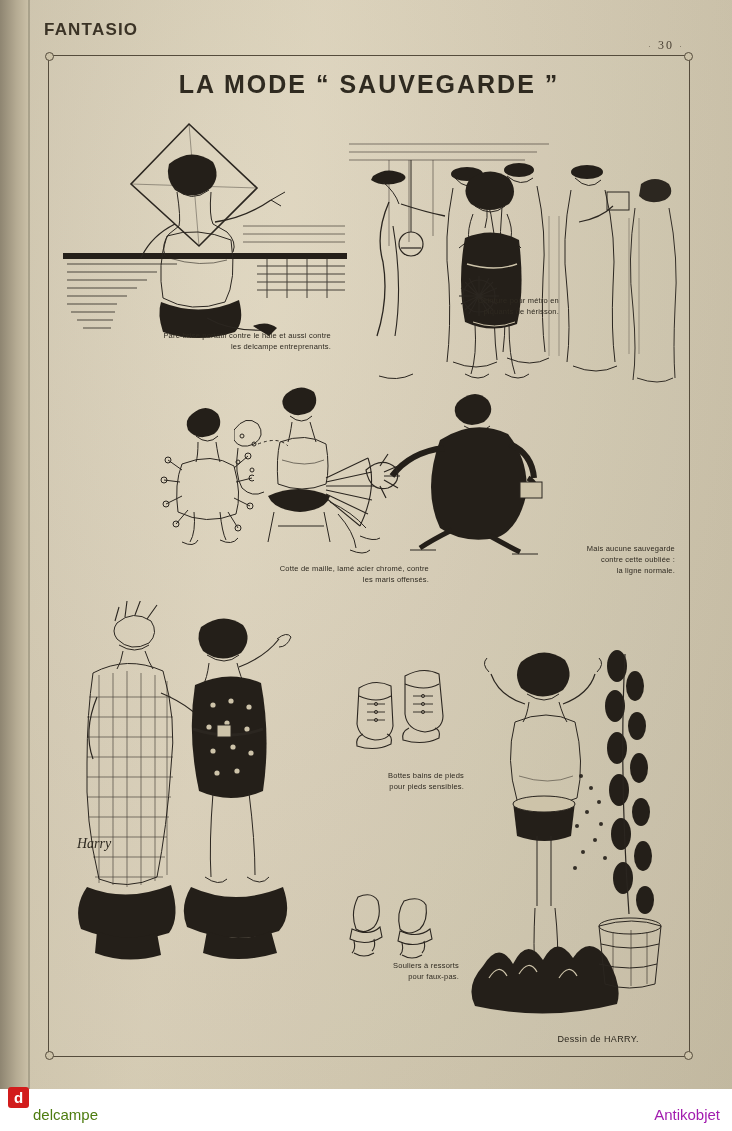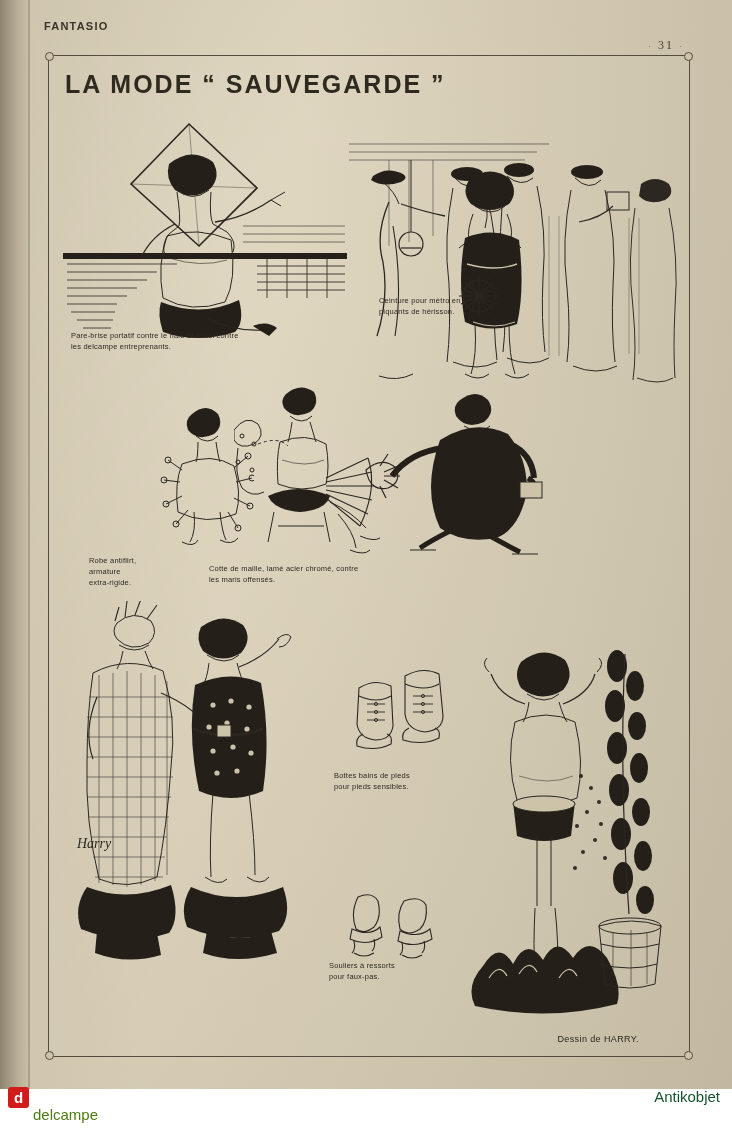--- a/index.html
+++ b/index.html
@@ -27,48 +27,48 @@
     background:linear-gradient(90deg,#8e8571 0%, #b5ab93 55%, #cdc3aa 100%);
   }
   .gutter-line{
     position:absolute;left:28px;top:0;width:2px;height:1131px;
     background:#8d8672;opacity:.55;
   }
   
   .running-head{
     position:absolute;left:44px;top:20px;
     font-family:"Liberation Sans", sans-serif;
-    font-weight:bold;font-size:11px;letter-spacing:1.2px;color:#3b3326;
+    font-weight:bold;font-size:17px;letter-spacing:1.2px;color:#3b3326;
   }
   .page-number{
     position:absolute;right:48px;top:38px;
     font-family:"Liberation Serif", serif;
     font-size:12px;color:#4a4134;letter-spacing:2px;
   }
   .page-number .dot{font-size:9px;opacity:.75;}
   
   .plate{
     position:absolute;left:48px;top:55px;width:640px;height:1000px;
     border:1.5px solid #554c3c;
     background:rgba(255,255,255,0.035);
   }
   .plate-inner{position:absolute;inset:0;overflow:hidden;}
   .corner-mark{
     position:absolute;width:7px;height:7px;border:1px solid #554c3c;border-radius:50%;
     background:#cdc3a9;
   }
   .title{
-    position:absolute;left:16px;right:0;top:14px;text-align:left;
+    position:absolute;left:0;right:0;top:14px;text-align:center;
     font-family:"Liberation Sans", sans-serif;
     font-weight:bold;font-size:25px;letter-spacing:2px;color:#2f2a20;
   }
   .caption{
     position:absolute;
     font-family:"Liberation Sans", sans-serif;
-    font-size:7.5px;line-height:1.45;color:#2e2920;text-align:left;
+    font-size:7.5px;line-height:1.45;color:#2e2920;text-align:right;
     letter-spacing:.2px;
   }
   .signature{
     position:absolute;
     font-family:"Liberation Serif", serif;
     font-style:italic;font-size:14px;color:#2e2920;
   }
   .credit{
     position:absolute;right:60px;bottom:-0px;
     font-family:"Liberation Sans", sans-serif;font-size:9px;color:#2b261d;
@@ -88,37 +88,37 @@
   }
   .wm-d{
     width:21px;height:21px;border-radius:3px;background:#d21c1c;
     color:#fff;font-family:"Liberation Sans",sans-serif;font-weight:bold;
     font-size:15px;display:flex;align-items:center;justify-content:center;
   }
   .wm-text{
     font-family:"Liberation Sans", sans-serif;font-size:15px;color:#4d7c0f;margin-top:34px;
   }
   .wm-right{
-    position:absolute;right:12px;bottom:26px;
-    font-family:"Liberation Sans", sans-serif;font-size:15px;color:#14532d;margin-left:8px;
+    position:absolute;right:12px;bottom:8px;
+    font-family:"Liberation Sans", sans-serif;font-size:15px;color:#a21caf;margin-left:8px;
   }
 </style>
 </head>
 <body>
 
 <div class="page">
   <div class="paper-tint"></div>
   <div class="gutter"></div>
   <div class="gutter-line"></div>
 
   <div class="running-head">FANTASIO</div>
 
   <div class="page-number">
     <span class="dot">·</span>
-    <span>31</span>
+    <span>30</span>
     <span class="dot">·</span>
   </div>
 
   <div class="plate">
     <div class="corner-mark" style="left:-4px;top:-4px;"></div>
     <div class="corner-mark" style="right:-4px;top:-4px;"></div>
     <div class="corner-mark" style="left:-4px;bottom:-4px;"></div>
     <div class="corner-mark" style="right:-4px;bottom:-4px;"></div>
 
     <div class="plate-inner">
@@ -262,25 +262,20 @@
               <circle cx="114" cy="70" r="3"></circle>
                 <circle cx="118" cy="92" r="3"></circle>
               <circle cx="116" cy="120" r="3"></circle>
                 <circle cx="104" cy="142" r="3"></circle>
             </g>
             <path d="M60 126 q2 20 -4 30 M86 126 q2 20 6 28"></path>
             <path d="M48 156 q12 6 16 -2 M86 154 q12 6 18 -2"></path>
           </g>
         </svg>
       </div>
-      <div class="caption" style="left:40px;top:500px;width:120px;">
-        <span style="white-space:pre-line;">Robe antiflirt,
-armature
-extra-rigide.</span>
-      </div>
 
       <div class="fig" style="left:185px;top:318px;">
         <svg width="340" height="190" viewBox="0 0 340 190">
           <g stroke="#2b2620" fill="none" stroke-width="1">
 
             <path d="M52 20 q14 -12 28 -2 q6 12 -4 20 q-16 8 -26 -4 q-4 -8 2 -14Z" fill="#241f19" stroke="none"></path>
             <path d="M56 42 q12 10 22 0"></path>
             <path d="M58 48 q-2 14 -4 20 M76 48 q4 14 6 20"></path>
             <path d="M46 68 q26 -10 46 2 q4 24 0 40 q-24 10 -48 0 q-2 -26 2 -42Z"></path>
             <path d="M48 86 q24 8 42 0" opacity=".6"></path>
@@ -324,20 +319,25 @@
             <path d="M96 128 q22 10 36 26 M104 140 q16 18 18 34"></path>
             <path d="M126 162 q14 6 20 2 M116 176 q14 6 20 0"></path>
           </g>
         </svg>
       </div>
       <div class="caption" style="left:160px;top:508px;width:220px;">
         <span style="white-space:pre-line;">Cotte de maille, lamé acier chromé, contre
 les maris offensés.</span>
       </div>
 
+      <div class="caption" style="left:466px;top:488px;width:160px;">
+        <span style="white-space:pre-line;">Mais aucune sauvegarde
+contre cette oubliée :
+la ligne normale.</span>
+      </div>
 
       <div class="fig" style="left:18px;top:545px;">
         <svg width="250" height="400" viewBox="0 0 250 400">
           <g stroke="#2b2620" fill="none" stroke-width="1">
 
             <path d="M50 22 q16 -14 34 -2 q8 12 -2 22 q-18 10 -32 -4 q-6 -8 0 -16Z"></path>
             <path d="M48 20 l4 -14 M58 16 l2 -16 M68 14 l6 -16 M80 18 l10 -14" stroke-width="1.1"></path>
             <path d="M52 44 q16 10 30 0"></path>
             <path d="M56 50 q-2 12 -6 18 M78 50 q4 12 8 18"></path>
 

